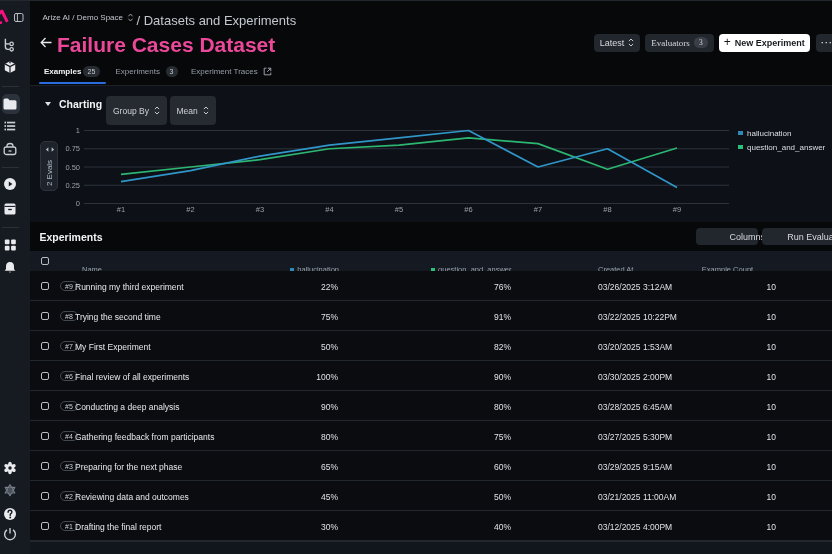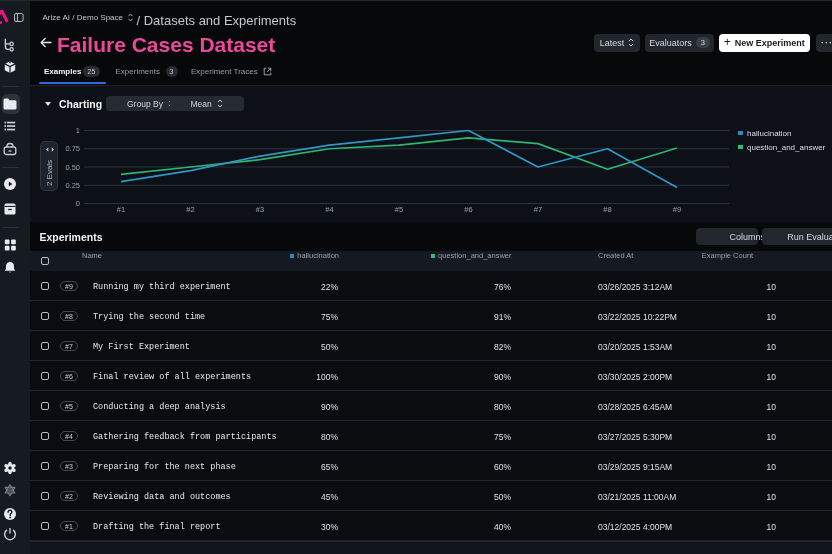--- a/index.html
+++ b/index.html
@@ -24,39 +24,39 @@
   #underline { position:absolute; left:38.5px; top:81.5px; width:67px; height:2.5px; background:#2a6ce0; border-radius:1px; }
   #tabborder { position:absolute; left:30px; top:85px; width:802px; height:1px; background:#1d2127; }
 
   .btn { position:absolute; top:34px; height:17.5px; background:#22262d; border-radius:4px; color:#d7dade; font-size:9px; display:flex; align-items:center; justify-content:center; gap:4px; white-space:nowrap; }
   .btn.white { background:#ffffff; color:#17191d; font-weight:bold; }
 
   
   #chartpanel { position:absolute; left:30px; top:86px; width:802px; height:136px; background:#0d1017; }
   .charthead { position:absolute; left:59px; top:98px; font-size:10.5px; font-weight:bold; color:#f0f2f4; }
   .caret { position:absolute; left:45px; top:101.5px; width:0; height:0; border-left:3px solid transparent; border-right:3px solid transparent; border-top:4.5px solid #dfe2e6; }
-  .selbtn { position:absolute; background:#262a31; border-radius:4px; color:#cfd3d8; font-size:8.5px; display:flex; align-items:center; padding:0 21px; gap:5px; height:15px; top:96px; white-space:nowrap; }
+  .selbtn { position:absolute; background:#262a31; border-radius:4px; color:#cfd3d8; font-size:8.5px; display:flex; align-items:center; padding:0 7px; gap:5px; height:29px; top:96px; white-space:nowrap; }
   #evaltab { position:absolute; left:40px; top:140.5px; width:18px; height:50px; background:#1d222b; border:1px solid #2e343d; border-radius:5px; }
   #evaltab .vtxt { position:absolute; left:50%; top:31px; transform:translate(-50%,-50%) rotate(-90deg); font-size:8px; color:#b6bcc4; white-space:nowrap; }
 
   .legsq { position:absolute; width:4.5px; height:4.5px; }
   .legtx { position:absolute; font-size:8px; color:#dcdfe3; }
 
   
   .exphead { position:absolute; left:39.5px; top:231px; font-size:10.5px; font-weight:bold; color:#f2f4f6; }
   .btn2 { position:absolute; top:228px; height:17px; background:#22262d; border-radius:4px; color:#d7dade; font-size:9px; display:flex; align-items:center; justify-content:center; gap:4px; white-space:nowrap;padding-left:37px; }
 
   
   #thead { position:absolute; left:30px; top:251px; width:802px; height:20px; background:#151a22; font-size:7.5px; color:#9aa1aa; }
-  .hcell { position:absolute; top:0; }
+  .hcell { position:absolute; top:14px; }
   .sq { display:inline-block; width:4px; height:4px; margin-right:3px; }
   .row { position:absolute; left:30px; width:802px; height:30px; background:#0a0c10; border-bottom:1px solid #22262d; font-size:8.5px; }
   .cbx { position:absolute; left:11px; top:11px; width:8px; height:8px; border:1px solid #b9bec5; border-radius:2px; }
   .rpill { position:absolute; left:30px; top:10px; width:18px; height:10px; border:1px solid #434952; border-radius:5px; color:#ced2d8; font-size:7px; text-align:center; line-height:9.5px; }
-  .nm { position:absolute; left:63px; top:10.5px; color:#e7e9ec; white-space:nowrap;font-family:Liberation Mono, monospace; }
+  .nm { position:absolute; left:45px; top:10.5px; color:#e7e9ec; white-space:nowrap; }
   .p1 { position:absolute; left:150px; width:158px; top:10.5px; text-align:right; color:#dfe2e6; }
   .p2 { position:absolute; left:330px; width:151px; top:10.5px; text-align:right; color:#dfe2e6; }
   .dt { position:absolute; left:568px; top:10.5px; color:#dfe2e6; white-space:nowrap; }
   .ct { position:absolute; left:650px; width:96px; top:10.5px; text-align:right; color:#dfe2e6; }
   #tfoot { position:absolute; left:30px; top:541px; width:802px; height:13px; background:#11151c; border-top:1px solid #23272e; }
 </style>
 </head>
 <body>
 <div id="app">
 
@@ -148,21 +148,21 @@
   <svg class="abs" style="left:39.5px; top:36.5px" width="12" height="11" viewBox="0 0 12 11">
     <path d="M5.5 1 L1.2 5.5 L5.5 10 M1.2 5.5 L11.5 5.5" fill="none" stroke="#e8eaee" stroke-width="1.3"></path>
   </svg>
   <div class="title">Failure Cases Dataset</div>
 
   <div class="btn" style="left:594px; width:46px;">Latest
     <svg width="6" height="9" viewBox="0 0 6 9">
         <path d="M0.9 3.1 L3 1 L5.1 3.1 M0.9 5.9 L3 8 L5.1 5.9" fill="none" stroke="#c6cad1" stroke-width="1"></path>
       </svg>
   </div>
-  <div class="btn" style="left:645px; width:69px;">Evaluators<span style="display:inline-block; background:#3a3f47; color:#d7dade; font-size:7.5px; border-radius:7px; width:14px; height:11px; line-height:11px; text-align:center;">3</span></div>
+  <div class="btn" style="left:645px; width:69px;font-family:Liberation Serif, serif;">Evaluators<span style="display:inline-block; background:#3a3f47; color:#d7dade; font-size:7.5px; border-radius:7px; width:14px; height:11px; line-height:11px; text-align:center;">3</span></div>
   <div class="btn white" style="left:719px; width:90.5px;"><span style="font-weight:normal; font-size:12px; position:relative; top:-0.5px;">+</span>New Experiment</div>
   <div class="btn" style="left:816px; width:22px; letter-spacing:1px; font-weight:bold;">···</div>
 
   <div class="tabtxt on" style="left:44px;">Examples</div>
   <div class="tpill" style="left:83px; width:17px;">25</div>
   <div class="tabtxt" style="left:115.5px;">Experiments</div>
   <div class="tpill" style="left:165.5px; width:12px;">3</div>
   <div class="tabtxt" style="left:191px;">Experiment Traces</div>
   <svg class="abs" style="left:263px; top:67px" width="9" height="9" viewBox="0 0 9 9">
     <path d="M3.4 1.2 H1.2 V7.8 H7.8 V5.6" fill="none" stroke="#979ea7" stroke-width="1"></path>

